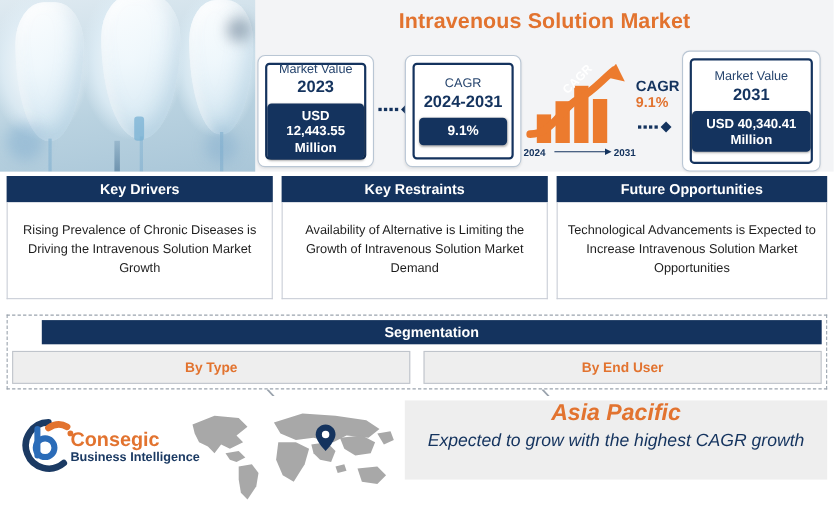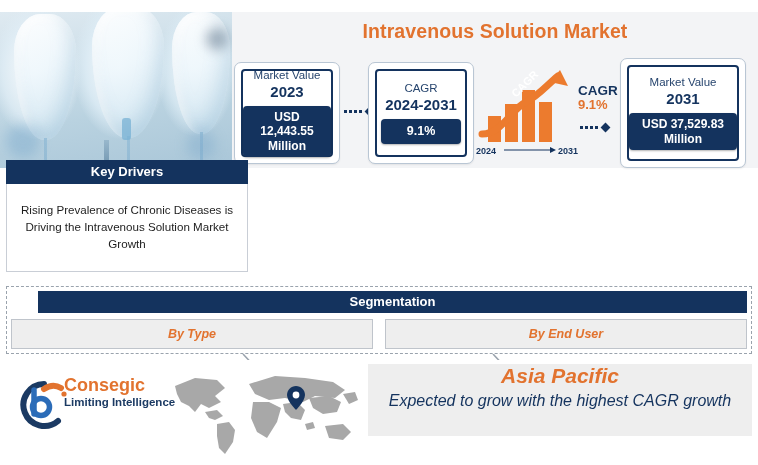--- a/index.html
+++ b/index.html
@@ -5,21 +5,21 @@
   html,body{margin:0;padding:0;}
   body{
     width:758px;height:465px;overflow:hidden;
     background:#ffffff;
     font-family:"Liberation Sans", sans-serif;
     color:#123260;
   }
   .page{position:relative;width:758px;height:465px;}
 
   
-  .topband{position:absolute;left:0;top:12px;width:758px;height:156px;background:#f3f4f6;}
+  .topband{position:absolute;left:0;top:0;width:758px;height:156px;background:#f3f4f6;}
   .photo{position:absolute;left:0;top:0;width:232px;height:156px;overflow:hidden;
     background:
       radial-gradient(ellipse 60px 90px at 36px 60px, rgba(255,255,255,.95) 0%, rgba(225,238,246,.75) 55%, rgba(198,221,234,0) 75%),
       radial-gradient(ellipse 62px 95px at 120px 55px, rgba(255,255,255,.97) 0%, rgba(222,237,246,.8) 55%, rgba(198,221,234,0) 76%),
       radial-gradient(ellipse 52px 88px at 196px 58px, rgba(255,255,255,.9) 0%, rgba(220,236,245,.7) 55%, rgba(198,221,234,0) 76%),
       linear-gradient(170deg,#dfeaf1 0%,#cfe0ea 30%,#b9d2e0 62%,#a9c6d8 100%);
   }
   .photo .blur{position:absolute;border-radius:50%;filter:blur(6px);}
   .bag{position:absolute;border-radius:42% 42% 48% 48%/30% 30% 70% 70%;
     background:linear-gradient(160deg,rgba(255,255,255,.95),rgba(238,247,252,.88) 45%,rgba(206,228,240,.8));
@@ -62,28 +62,28 @@
   .pan .bd{background:#ffffff;border:1px solid #c9ced6;border-top:none;height:88px;
     display:flex;align-items:center;justify-content:flex-start;padding:11px 9px;box-sizing:border-box;}
   .pan .bd p{margin:0;font-size:11.6px;line-height:1.45;text-align:center;color:#1d1d1d;}
   .chev{position:absolute;top:192px;width:22px;height:34px;}
 
   
   .segwrap{position:absolute;left:6px;top:286px;width:746px;height:68px;
     border:1.3px dashed #9aa3ad;box-sizing:border-box;padding:4px;background:#ffffff;}
   .seghd{background:#14335e;color:#ffffff;font-size:13px;font-weight:bold;text-align:center;
     height:22px;line-height:22px;margin-left:27px;}
-  .segcols{display:flex;gap:12px;margin-top:6px;font-style:italic;}
+  .segcols{display:flex;gap:12px;margin-top:6px;}
   .segbox{flex:1;border:1px solid #bfc4cb;background:#eeeeee;height:28px;line-height:28px;
     text-align:center;font-size:12.5px;font-weight:bold;color:#e2732f;}
 
   
   .bottom{position:absolute;left:0;top:360px;width:758px;height:105px;background:#ffffff;}
   .logo{position:absolute;left:14px;top:18px;width:160px;height:52px;}
-  .logotxt{position:absolute;left:64px;top:16px;}
+  .logotxt{position:absolute;left:64px;top:30px;}
   .logotxt .c1{font-size:18px;font-weight:bold;color:#e2732f;line-height:1;}
   .logotxt .c2{font-size:11.5px;font-weight:bold;color:#1b3a63;line-height:1.2;margin-top:2px;}
   .map{position:absolute;left:165px;top:8px;width:195px;height:92px;}
   .regwrap{position:absolute;left:368px;top:4px;width:384px;height:97px;}
   .reghd{background:#14335e;color:#ffffff;font-size:13.5px;font-weight:bold;
     text-align:center;height:25px;line-height:25px;letter-spacing:.4px;}
   .regbd{background:#eeeeee;height:72px;display:flex;flex-direction:column;
     align-items:center;justify-content:flex-start;font-style:italic;}
   .regbd .r1{font-size:21px;font-weight:bold;color:#e2732f;line-height:1.1;}
   .regbd .r2{font-size:16px;color:#14335e;margin-top:5px;}
@@ -163,45 +163,57 @@
           <i></i>
           <i></i>
           <i></i>
           <b></b>
       </div>
 
       <div class="obox" style="left:388px;top:2px;width:124px;height:108px;">
         <div class="ibox" style="left:6px;top:6px;right:6px;bottom:6px;">
           <div class="lbl">Market Value</div>
           <div class="yr">2031</div>
-          <div class="chip">USD 37,529.83 Million</div>
+          <div class="chip">USD 40,340.41 Million</div>
         </div>
       </div>
 
     </div>
   </div>
 
   <div class="panels">
 
     <div class="pan" style="left:6px;width:242px;">
       <div class="hd">Key Drivers</div>
       <div class="bd">
           <p>Rising Prevalence of Chronic Diseases is Driving the Intravenous Solution Market Growth</p>
         </div>
     </div>
 
     <svg class="chev" style="left:240px;">
       <path d="M3 2 L17 17 L3 32" stroke="#9aa3ad" stroke-width="1.6" fill="none"></path>
     </svg>
 
+    <div class="pan" style="left:256px;width:242px;">
+      <div class="hd">Key Restraints</div>
+      <div class="bd">
+          <p>Availability of Alternative is Limiting the Growth of Intravenous Solution Market Demand</p>
+        </div>
+    </div>
 
     <svg class="chev" style="left:490px;">
       <path d="M3 2 L17 17 L3 32" stroke="#9aa3ad" stroke-width="1.6" fill="none"></path>
     </svg>
 
+    <div class="pan" style="left:506px;width:246px;">
+      <div class="hd">Future Opportunities</div>
+      <div class="bd">
+          <p>Technological Advancements is Expected to Increase Intravenous Solution Market Opportunities</p>
+        </div>
+    </div>
 
   </div>
 
   <div class="segwrap">
     <div class="seghd">Segmentation</div>
     <div class="segcols">
       <div class="segbox">By Type</div>
       <div class="segbox">By End User</div>
     </div>
   </div>
@@ -212,21 +224,21 @@
       <svg width="60" height="52" viewBox="0 0 60 52">
         <path d="M30 6 A21 21 0 1 0 44 43" stroke="#1b3a63" stroke-width="6" fill="none" stroke-linecap="round"></path>
         <path d="M20 12 L20 36" stroke="#2b6cb8" stroke-width="5.5" fill="none" stroke-linecap="round"></path>
         <circle cx="27" cy="29" r="8.5" stroke="#2b6cb8" stroke-width="5.5" fill="none"></circle>
         <path d="M30 11 C36 7, 42 7, 47 10" stroke="#e2732f" stroke-width="6" fill="none" stroke-linecap="round"></path>
         <circle cx="50" cy="16" r="2.6" fill="#e2732f"></circle>
       </svg>
     </div>
     <div class="logotxt">
       <div class="c1">Consegic</div>
-      <div class="c2">Limiting Intelligence</div>
+      <div class="c2">Business Intelligence</div>
     </div>
 
     <div class="map">
       <svg width="195" height="92" viewBox="0 0 195 92">
         <g fill="#a8a8a8">
           <path d="M10 18 L30 10 L52 12 L60 20 L50 28 L56 34 L44 40 L36 36 L30 44 L24 38 L16 34 L12 26 Z"></path>
           <path d="M40 44 L52 42 L58 48 L50 52 L44 50 Z"></path>
           <path d="M52 56 L64 54 L70 62 L68 74 L60 86 L54 80 L52 68 Z"></path>
           <path d="M84 16 L110 8 L140 10 L168 14 L180 22 L170 30 L150 28 L138 34 L120 30 L104 32 L90 26 Z"></path>
           <path d="M88 34 L104 34 L116 40 L112 54 L102 70 L92 64 L86 50 Z"></path>

